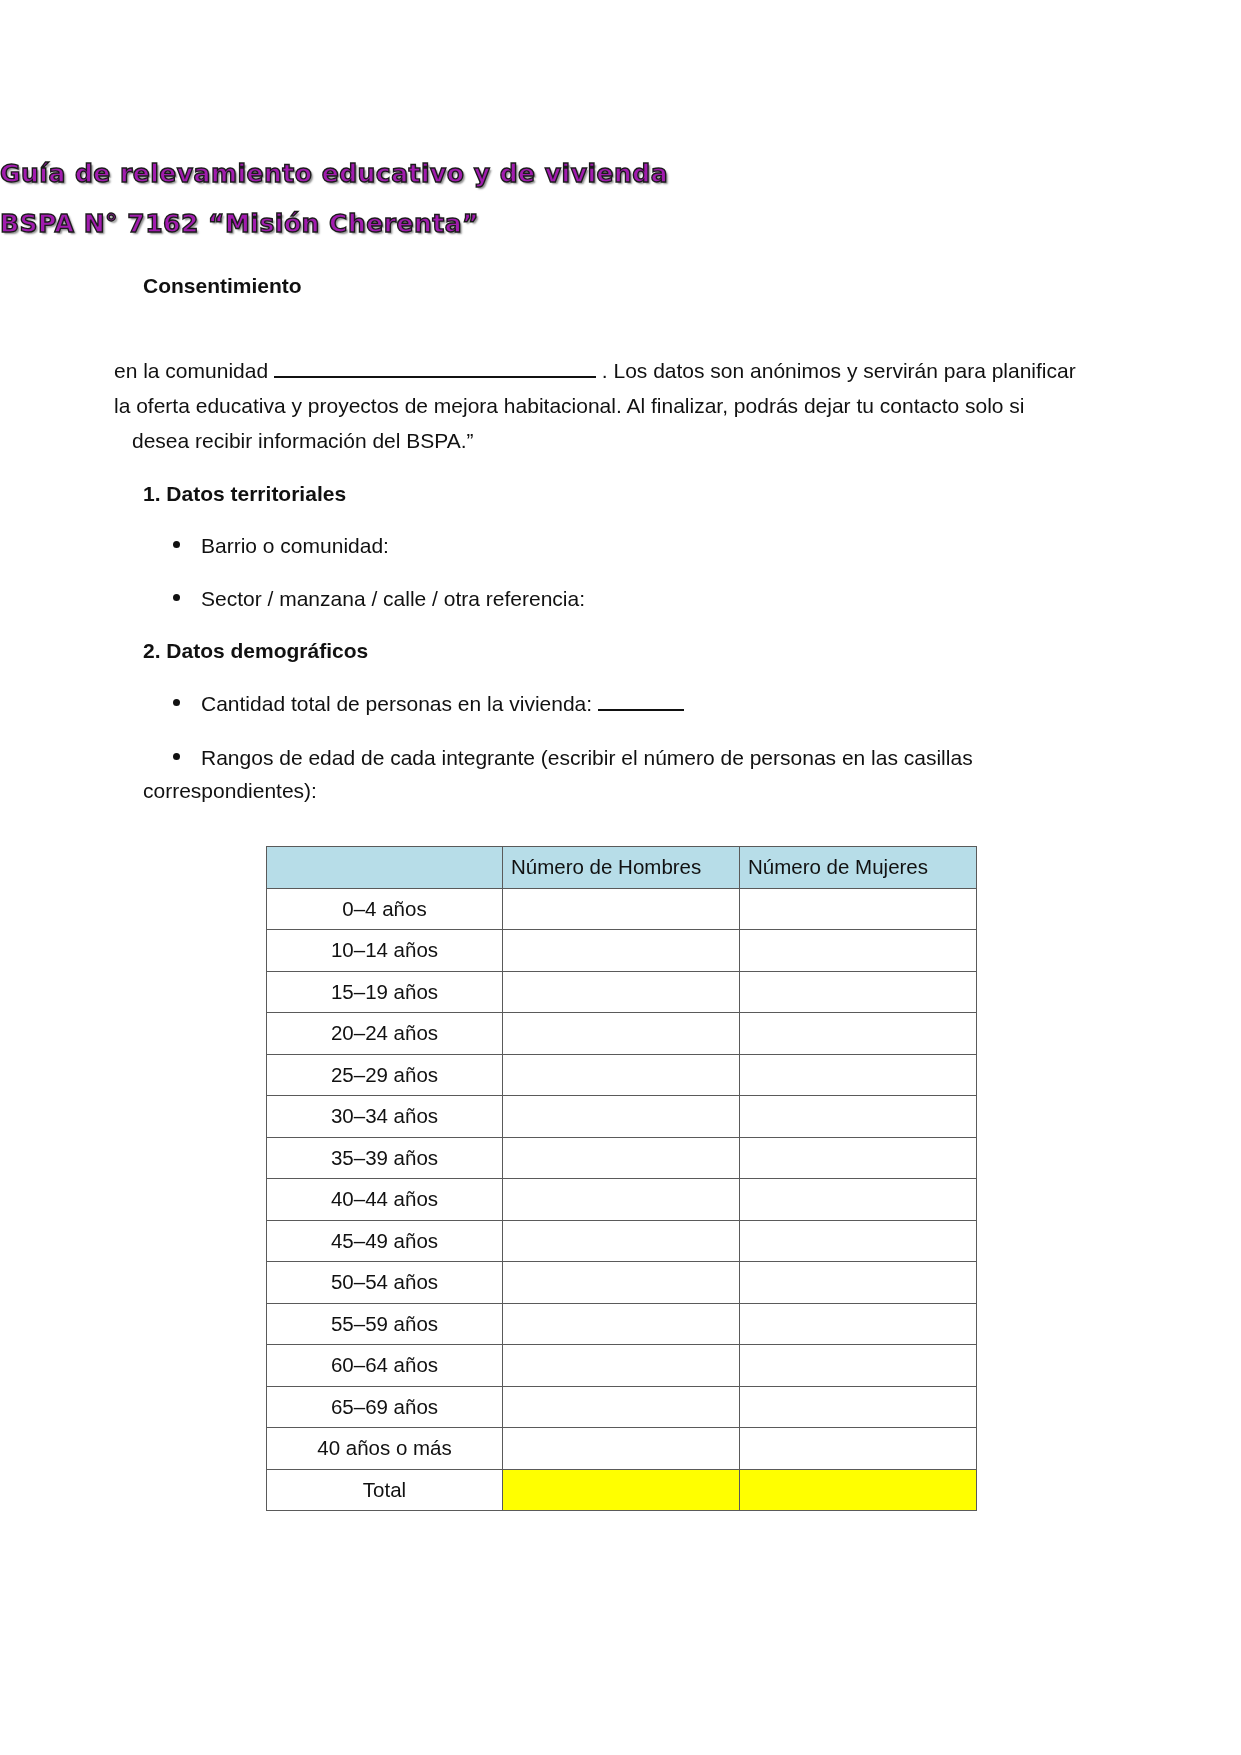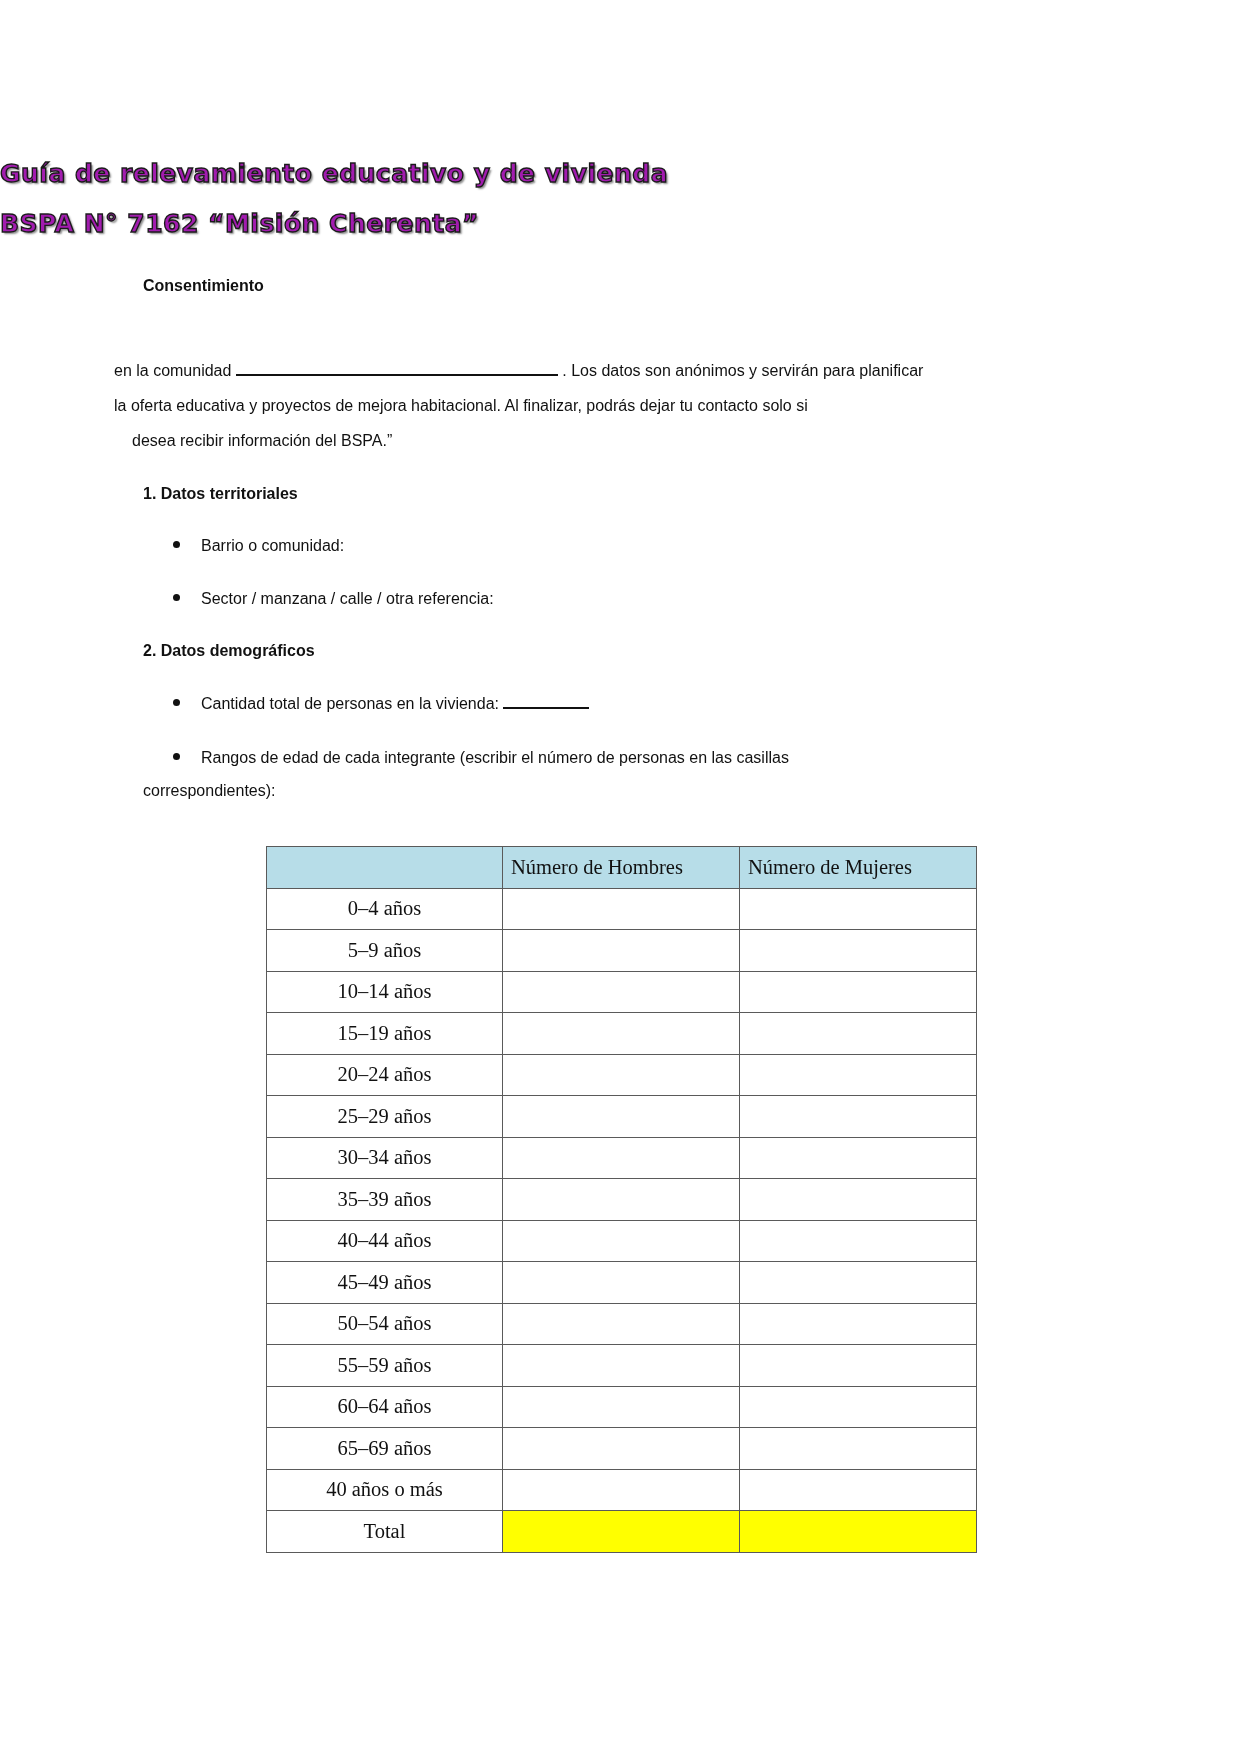--- a/index.html
+++ b/index.html
@@ -14,34 +14,34 @@
     font-family: "DejaVu Sans", sans-serif; font-weight: bold;
     font-size: 25px; letter-spacing: 0.5px;
     color: #a21caf;
     -webkit-text-stroke: 1.4px #1a1a1a;
     text-shadow: 2px 2px 2px rgba(0,0,0,0.45);
     line-height: 30px;
   }
   .t1 { top: 159px; }
   .t2 { top: 209px; }
   .txt {
-    position: absolute; font-size: 16px; line-height: 35px; white-space: nowrap;
+    position: absolute; font-size: 21px; line-height: 35px; white-space: nowrap;
     font-family: "Liberation Sans", sans-serif;
   }
   .bold { font-weight: bold; }
   .bullet {
     position: absolute; width: 7px; height: 7px; border-radius: 50%; background: #111;
   }
   .blank-line { display: inline-block; border-bottom: 2px solid #111; height: 18px; vertical-align: baseline; }
 
   table.ages {
     position: absolute; left: 266px; top: 846px;
     border-collapse: collapse; table-layout: fixed;
     width: 710px;
-    font-family: Liberation Serif, serif; font-size: 20.5px;
+    font-family: Liberation Sans, sans-serif; font-size: 20.5px;
   }
   table.ages td, table.ages th {
     border: 1.5px solid #5a5a5a; height: 40.5px; padding: 0; font-weight: normal;
   }
   table.ages th { background: #b7dde8; text-align: left; padding-left: 8px; }
   table.ages td.label { text-align: center; }
   table.ages td.total-cell { background: #ffff00; }
   col.c1 { width: 236px; } col.c2 { width: 237px; } col.c3 { width: 237px; }
 </style>
 </head>
@@ -88,25 +88,20 @@
     <thead>
       <tr>
         <th></th>
         <th>Número de Hombres</th>
         <th>Número de Mujeres</th>
       </tr>
     </thead>
     <tbody>
       <tr>
           <td class="label">0–4 años</td>
-          <td></td>
-          <td></td>
-        </tr>
-      <tr>
-          <td class="label">5–9 años</td>
           <td></td>
           <td></td>
         </tr>
       <tr>
           <td class="label">10–14 años</td>
           <td></td>
           <td></td>
         </tr>
       <tr>
           <td class="label">15–19 años</td>

